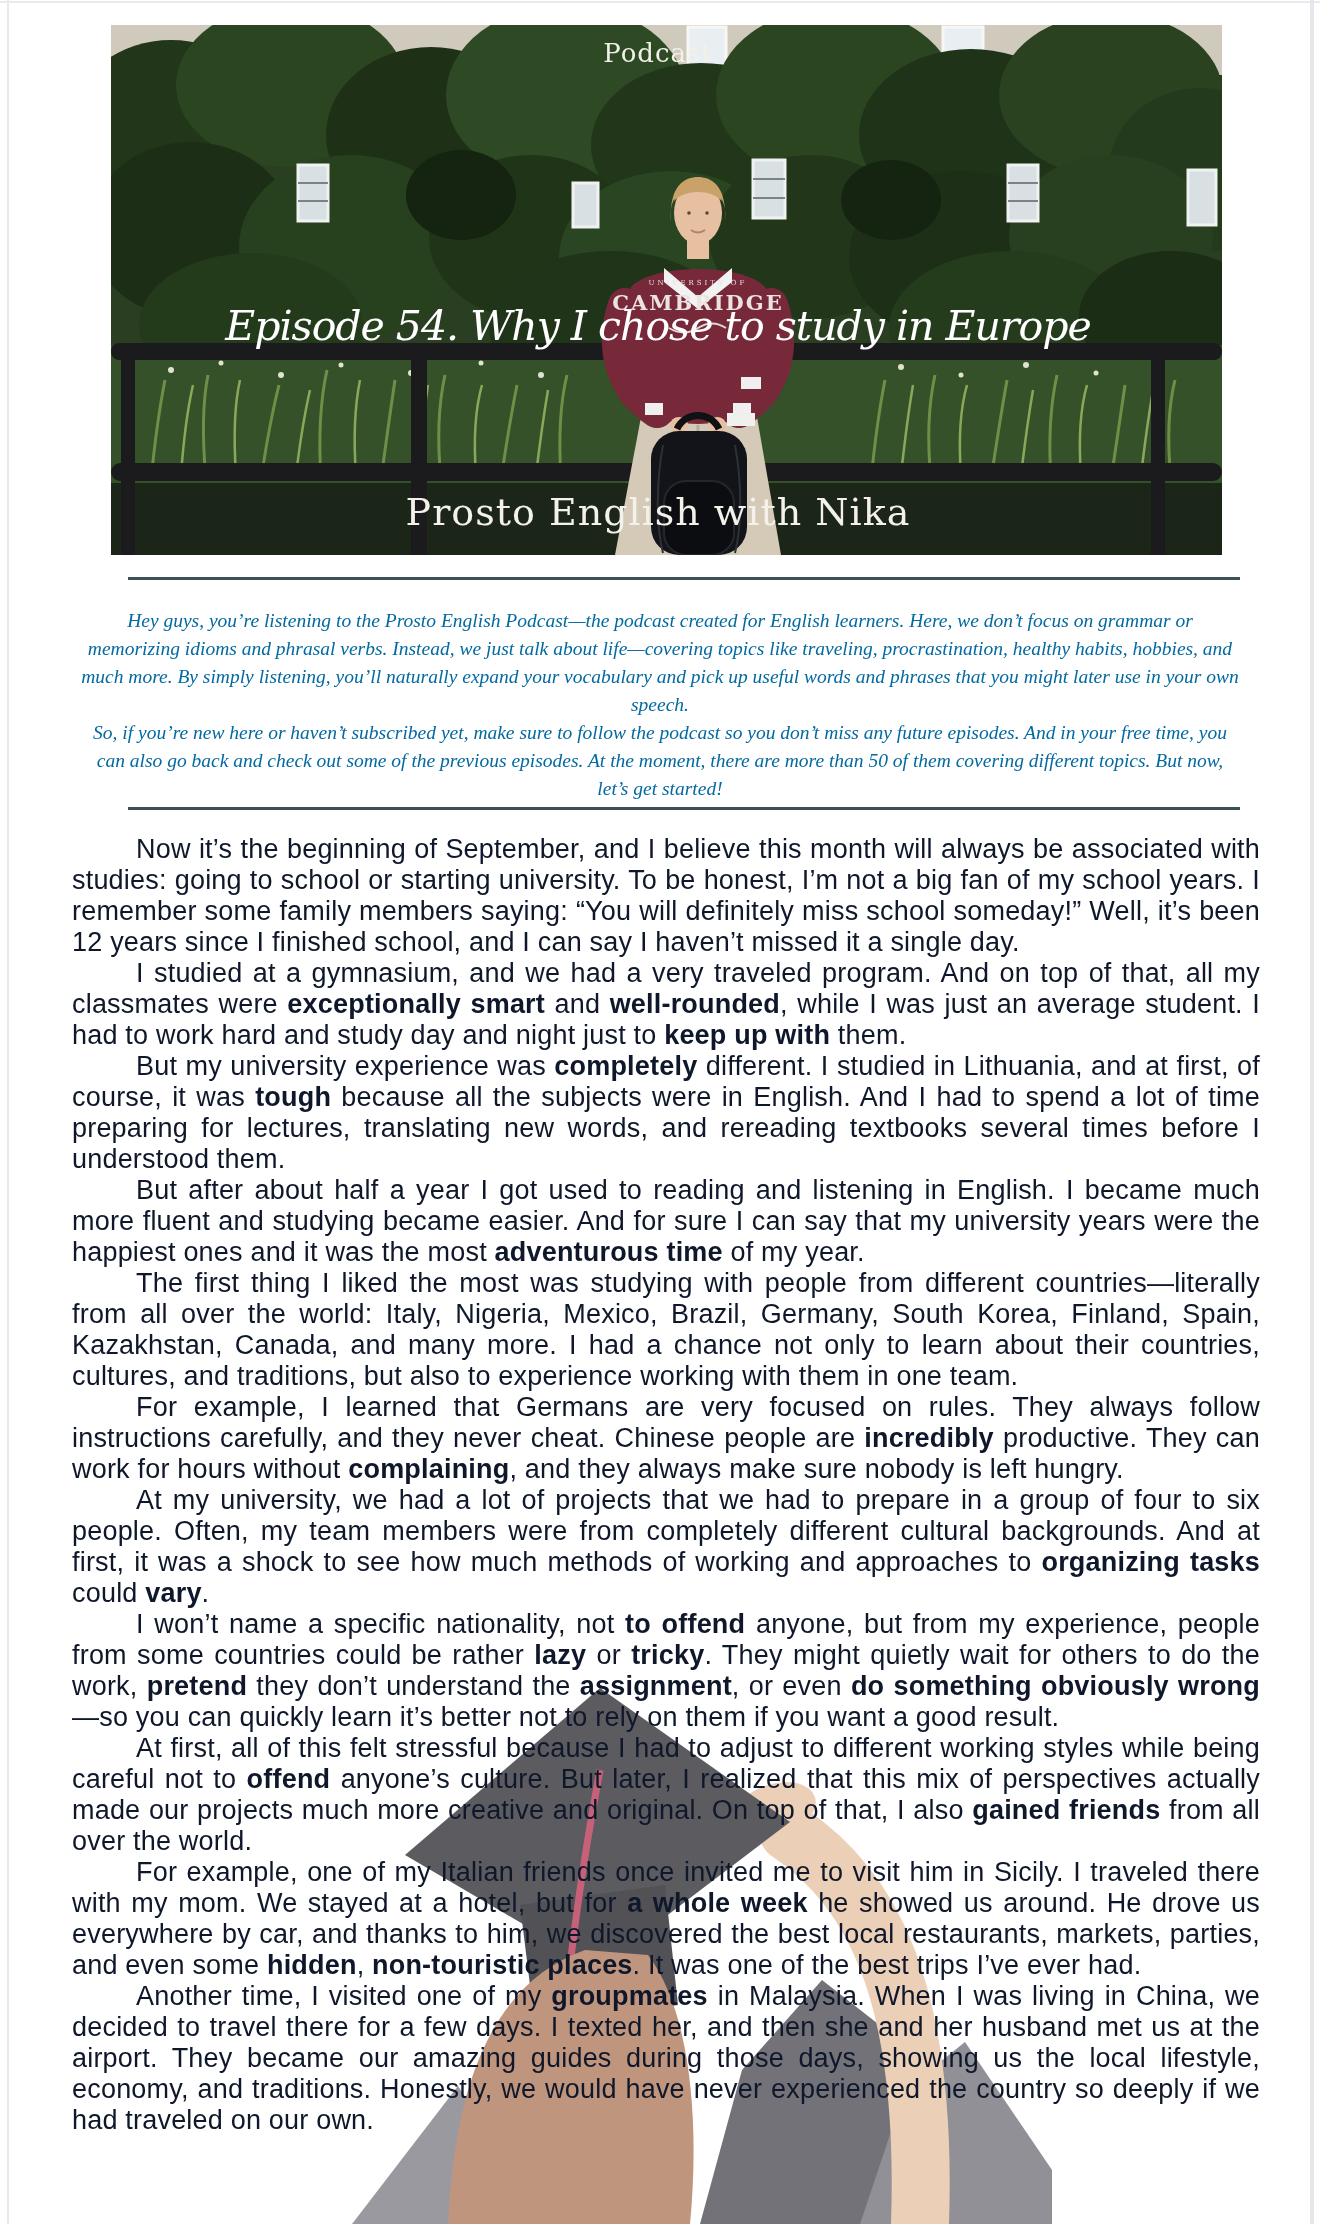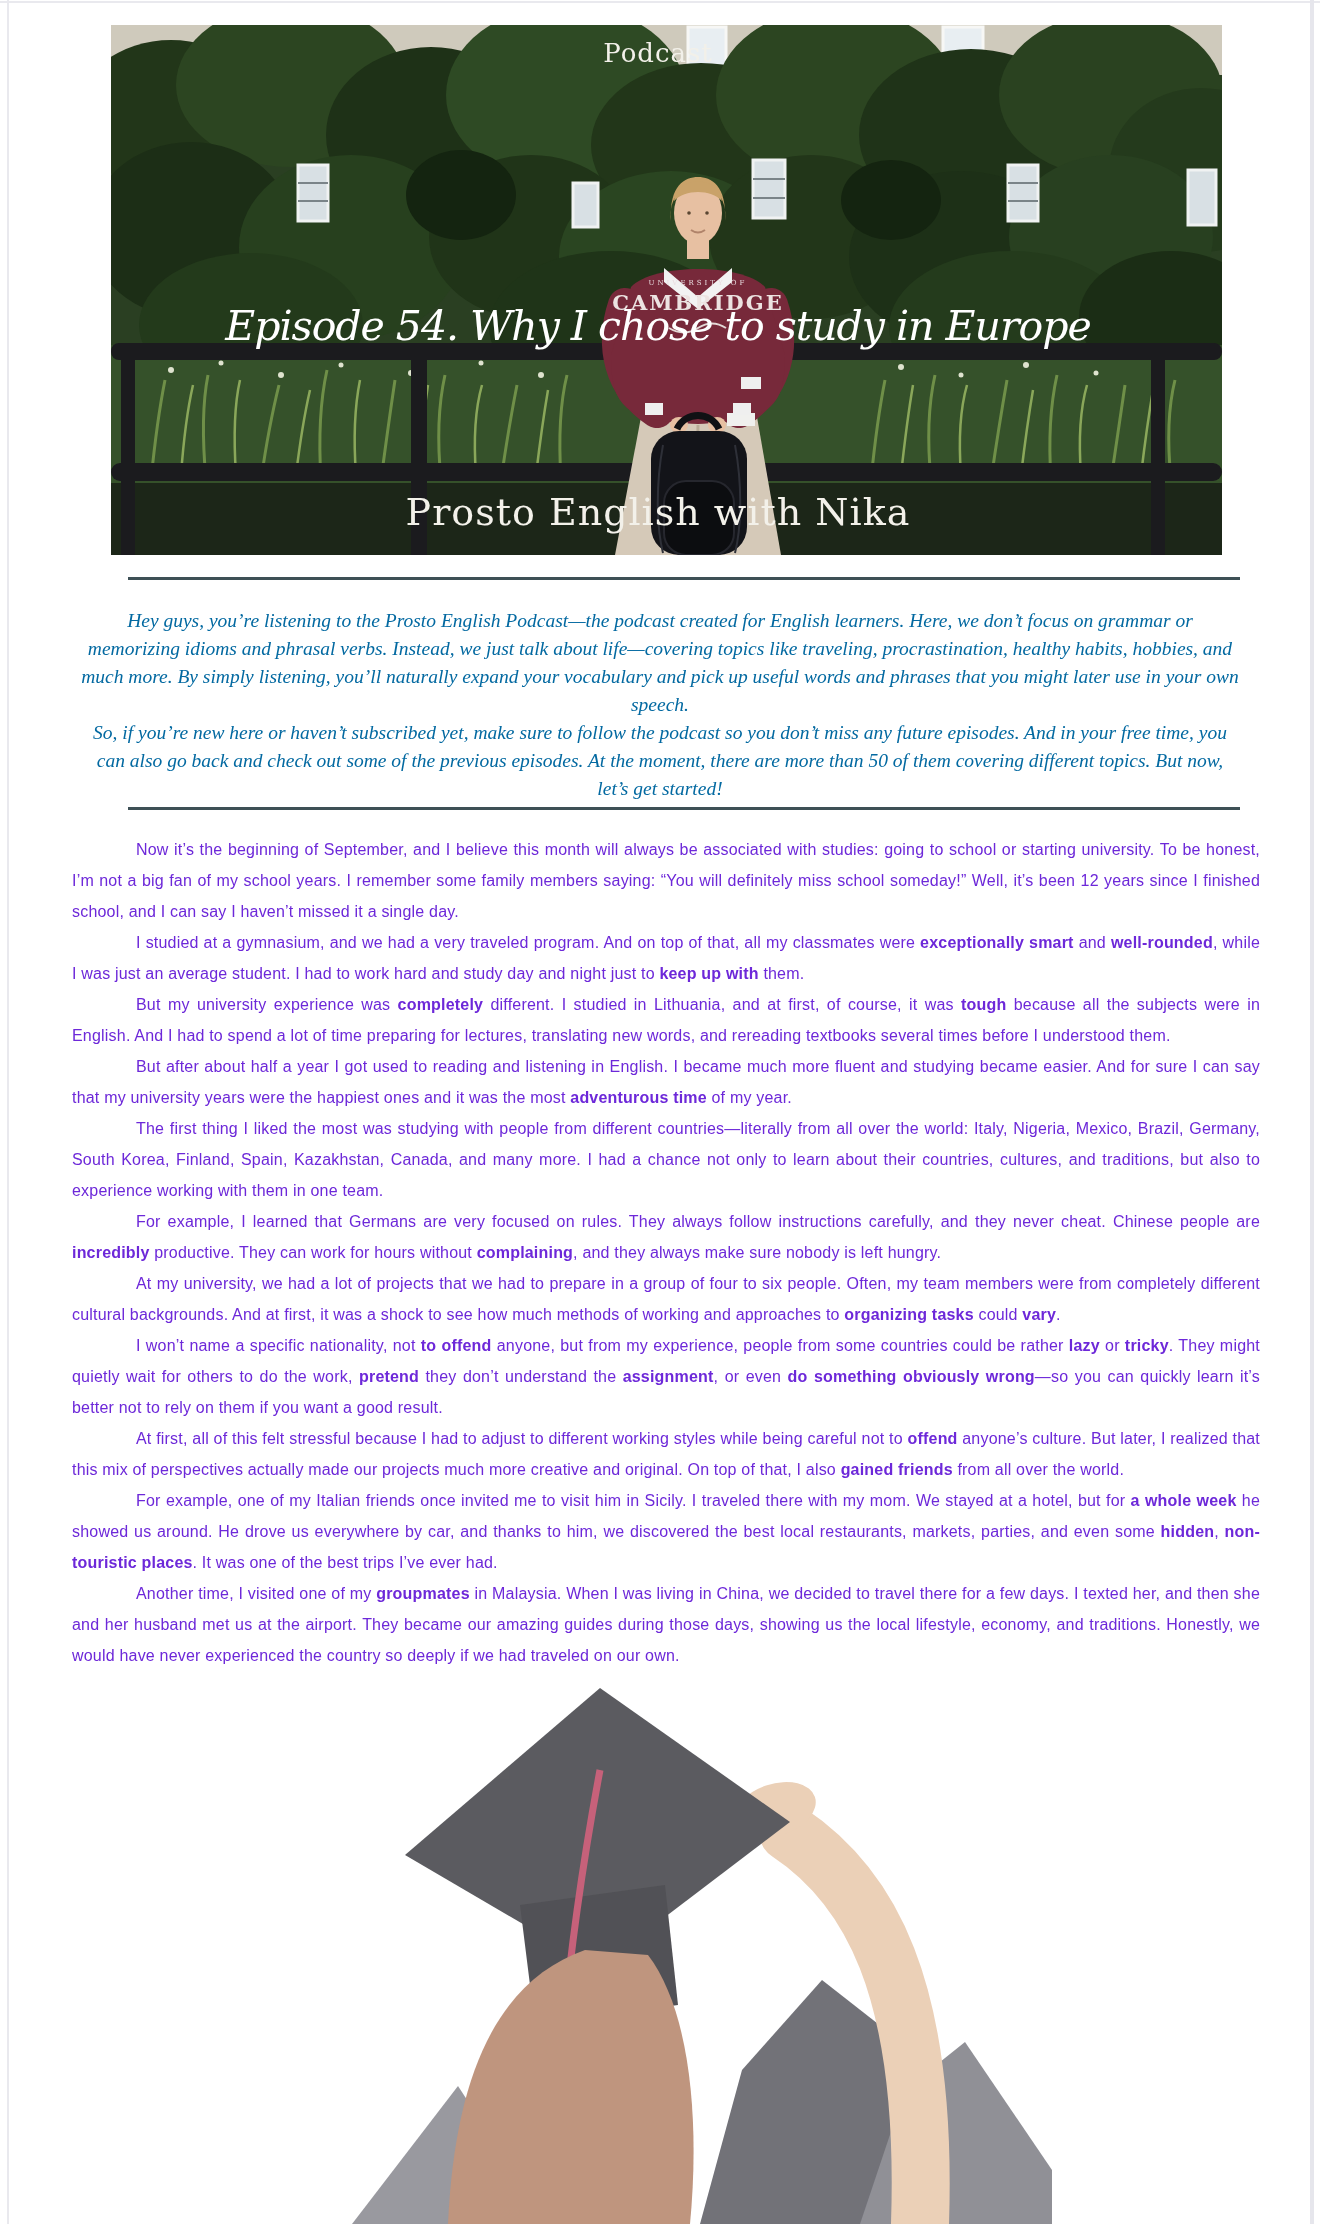--- a/index.html
+++ b/index.html
@@ -21,21 +21,21 @@
 
   .intro {
     position:absolute; left:80px; top:599px; width:1160px; z-index:2;
     font-family:"Liberation Serif", serif; font-style:italic;
     font-size:19.5px; line-height:28px; color:#0369a1; text-align:center;margin-top:8px;
   }
   .intro p { margin:0; }
 
   .transcript {
     position:absolute; left:72px; top:834px; width:1188px; z-index:2;
-    font-size:16px; line-height:31px; letter-spacing:0.2px; color:#6d28d9;
+    font-size:27px; line-height:31px; letter-spacing:0.2px; color:#0f172a;
     text-align:justify;
   }
   .transcript p { margin:0; text-indent:64px; }
   .transcript b { font-weight:700; }
 
   .watermark { position:absolute; left:0; top:1650px; z-index:1; }
 
   .hero-kicker-text {
     font-family:"DejaVu Serif", serif; font-size:26px; letter-spacing:1px; fill:#f2f0e9;
   }

